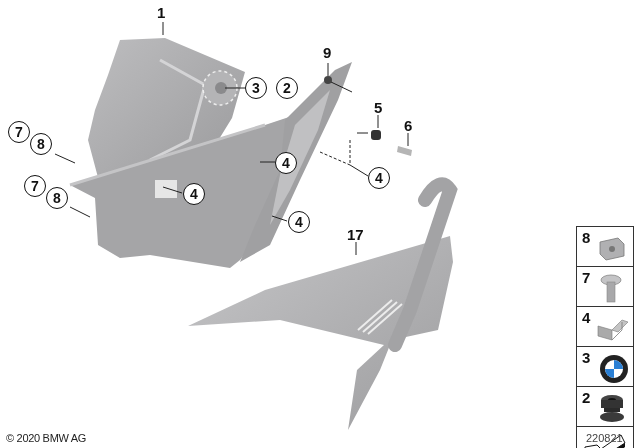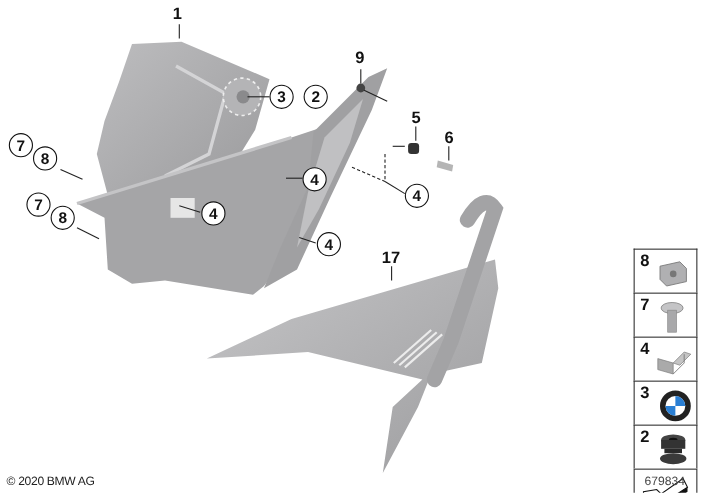--- a/index.html
+++ b/index.html
@@ -144,14 +144,14 @@
     <div class="legend-cell">
       <svg class="legend-icon" style="left:4px;width:50px" viewBox="0 0 50 32">
         <path d="M4 16 L4 30 L26 30 L22 26 L44 12 L40 4 L20 18 L16 14 Z" fill="#fff" stroke="#111" stroke-width="1"></path>
         <rect x="4" y="26" width="22" height="4" fill="#111"></rect>
         <path d="M22 26 L44 12 L44 16 L26 30 Z" fill="#111"></path>
       </svg>
     </div>
   </div>
 
   <div class="copyright">© 2020 BMW AG</div>
-  <div class="diagram-id">679834</div>
+  <div class="diagram-id">220821</div>
 </div>
 
 </body></html>

